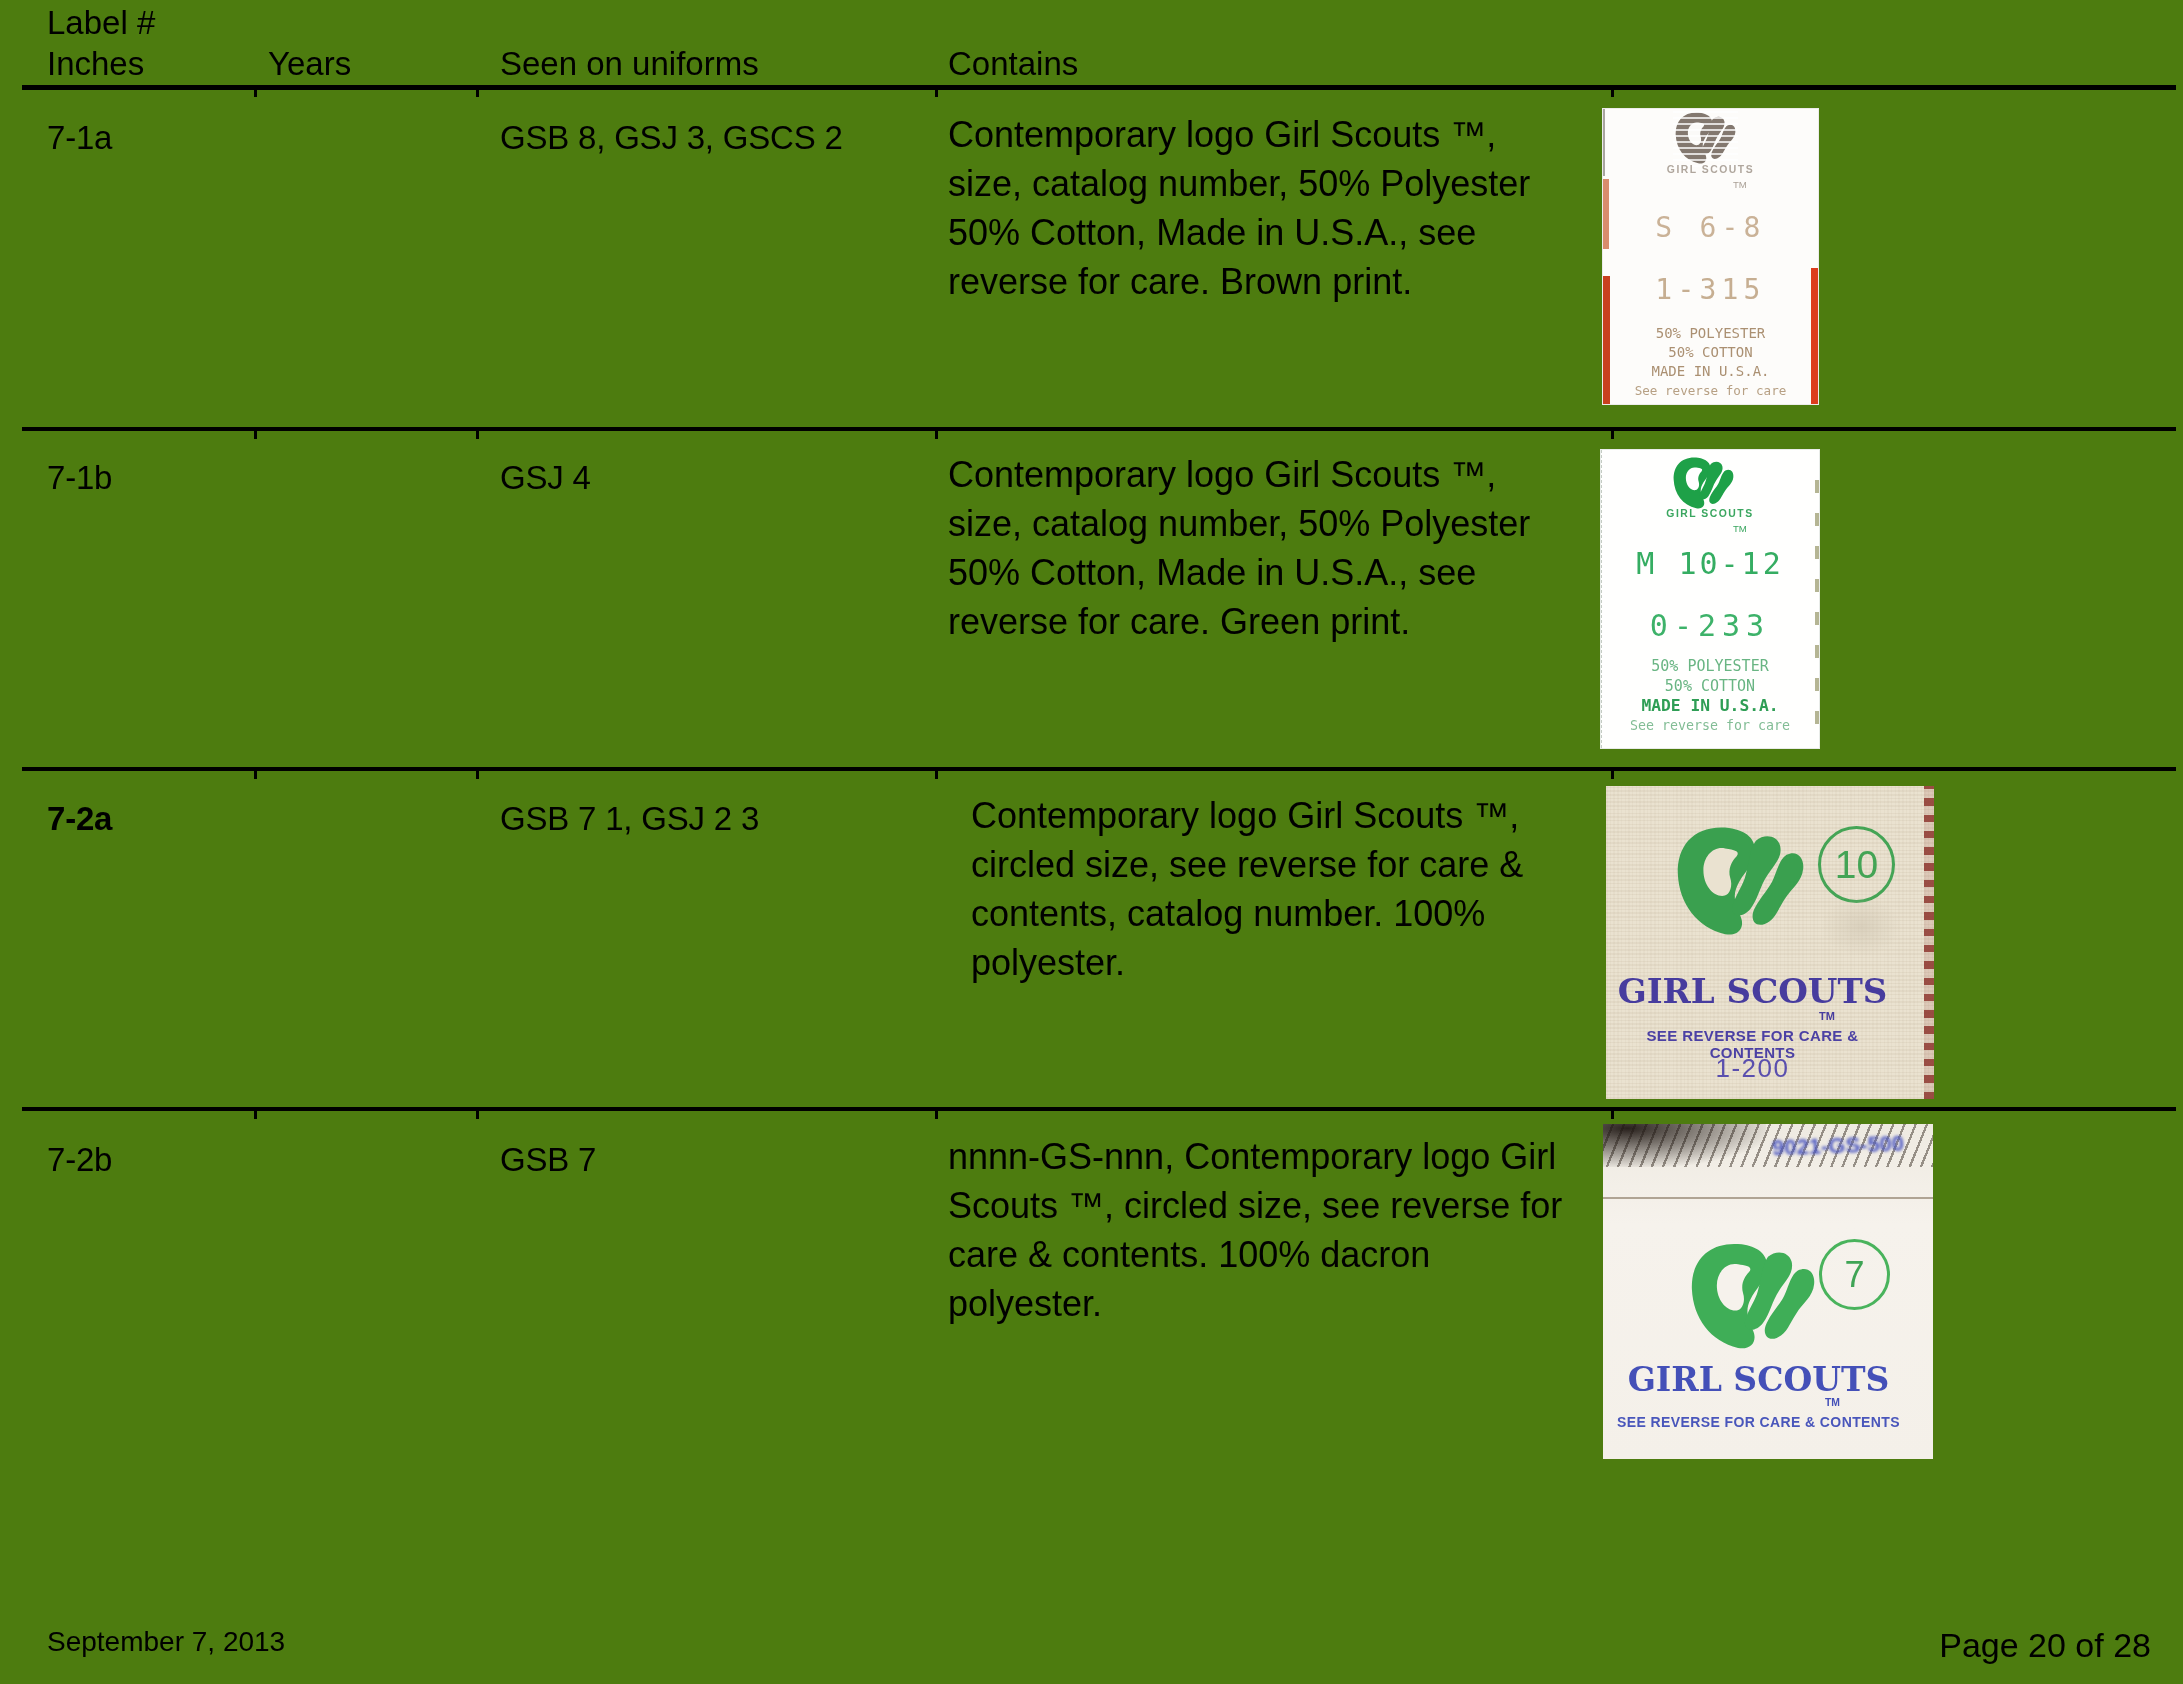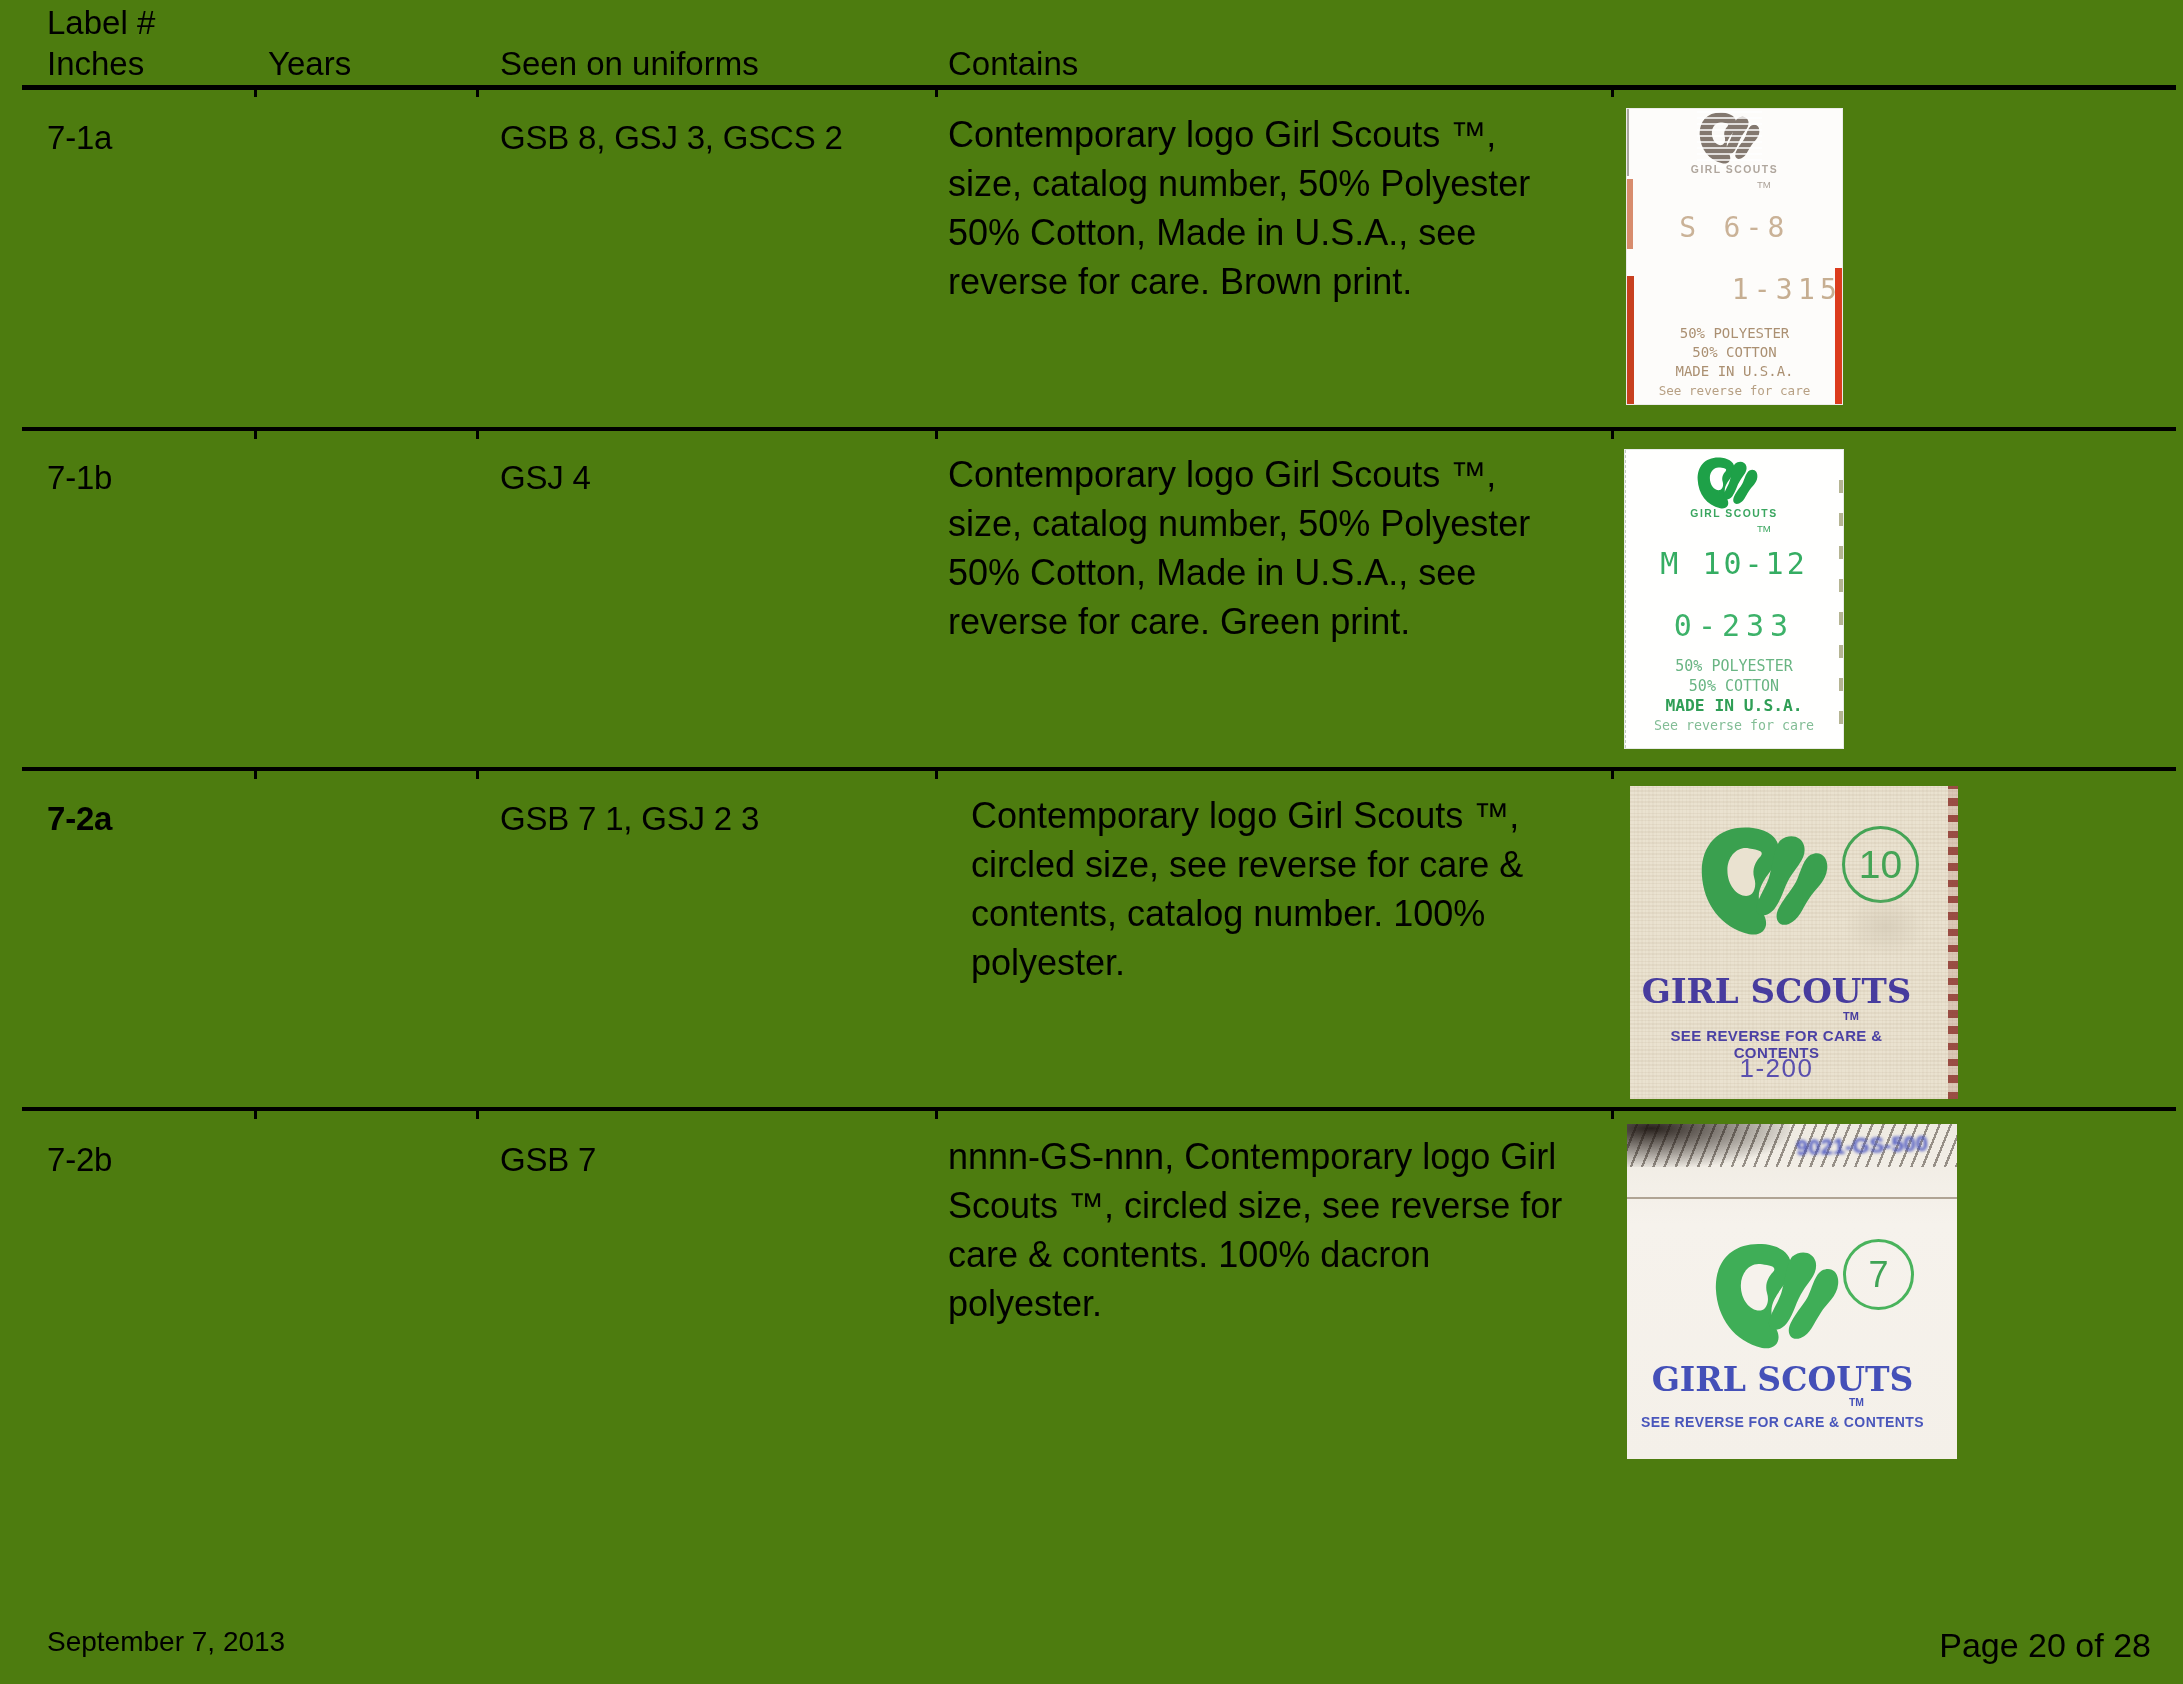--- a/index.html
+++ b/index.html
@@ -37,35 +37,35 @@
   .r4 .c1 { left:47px;  top:1138px; } .r4 .c3 { left:500px; top:1138px; } .r4 .c4 { left:948px; top:1132px; }
   .c2 { visibility:visible; }
   .r1 .c2 { left:272px; top:116px; } .r2 .c2 { left:272px; top:456px; }
   .r3 .c2 { left:272px; top:797px; } .r4 .c2 { left:272px; top:1138px; }
 
   
   .footer-date { position:absolute; left:47px; top:1626px; font-size:28px; }
   .footer-page { position:absolute; right:32px; top:1626px; font-size:34px; }
 
   
-  .labelimg { position:absolute; overflow:hidden;margin-left:24px; }
+  .labelimg { position:absolute; overflow:hidden; }
   .labelimg * { position:absolute; }
   .gs-svg { display:block; }
 
   
   .label-1 { left:1602px; top:108px; width:215px; height:295px; background:#fdfcfa; border:0.7px solid #ececea; }
   .l1-logo { left:70px; top:1.5px; width:65px; height:56px; --ink:#6e6257; --face:#fbfaf8; opacity:.85; }
   .l1-smudge { left:70px; top:1.5px; width:65px; height:56px;
     background:repeating-linear-gradient(0deg, rgba(255,255,255,.75) 0 2.2px, rgba(255,255,255,0) 2.2px 6px); }
   .l1-brand { left:0; top:55px; width:100%; text-align:center; font-size:10.4px; font-weight:700;
     letter-spacing:1.5px; color:#968a7e; opacity:.75; }
   .l1-tm { left:130px; top:70px; font-size:9.6px; color:#968a7e; opacity:.8; }
   .l1-size { left:0; top:102px; width:100%; text-align:center; font-family:"DejaVu Sans Mono",monospace;
     font-size:28px; letter-spacing:5.2px; color:#cab297; }
-  .l1-cat { left:0; top:164px; width:100%; text-align:right; font-family:"DejaVu Sans Mono",monospace;
+  .l1-cat { left:0; top:164px; width:100%; text-align:center; font-family:"DejaVu Sans Mono",monospace;
     font-size:28px; letter-spacing:5.2px; color:#c6ae91; }
   .l1-contents { left:0; top:215px; width:100%; text-align:center; font-family:"DejaVu Sans Mono",monospace;
     font-size:14px; line-height:19px; color:#ab9072; }
   .l1-contents .small { font-size:12.6px; color:#b7a084; }
   .l1-red-a { left:0; top:70px; width:6px; height:70px; background:#d88c6d; }
   .l1-red-b { left:0; top:167px; width:6.7px; height:129px; background:#c8401f; }
   .l1-red-c { right:0; top:159px; width:7.4px; height:136px; background:#dc3c1d; }
   .l1-edge { left:0; top:0; width:2.2px; height:67px; background:#a9a5a0; }
 
   

